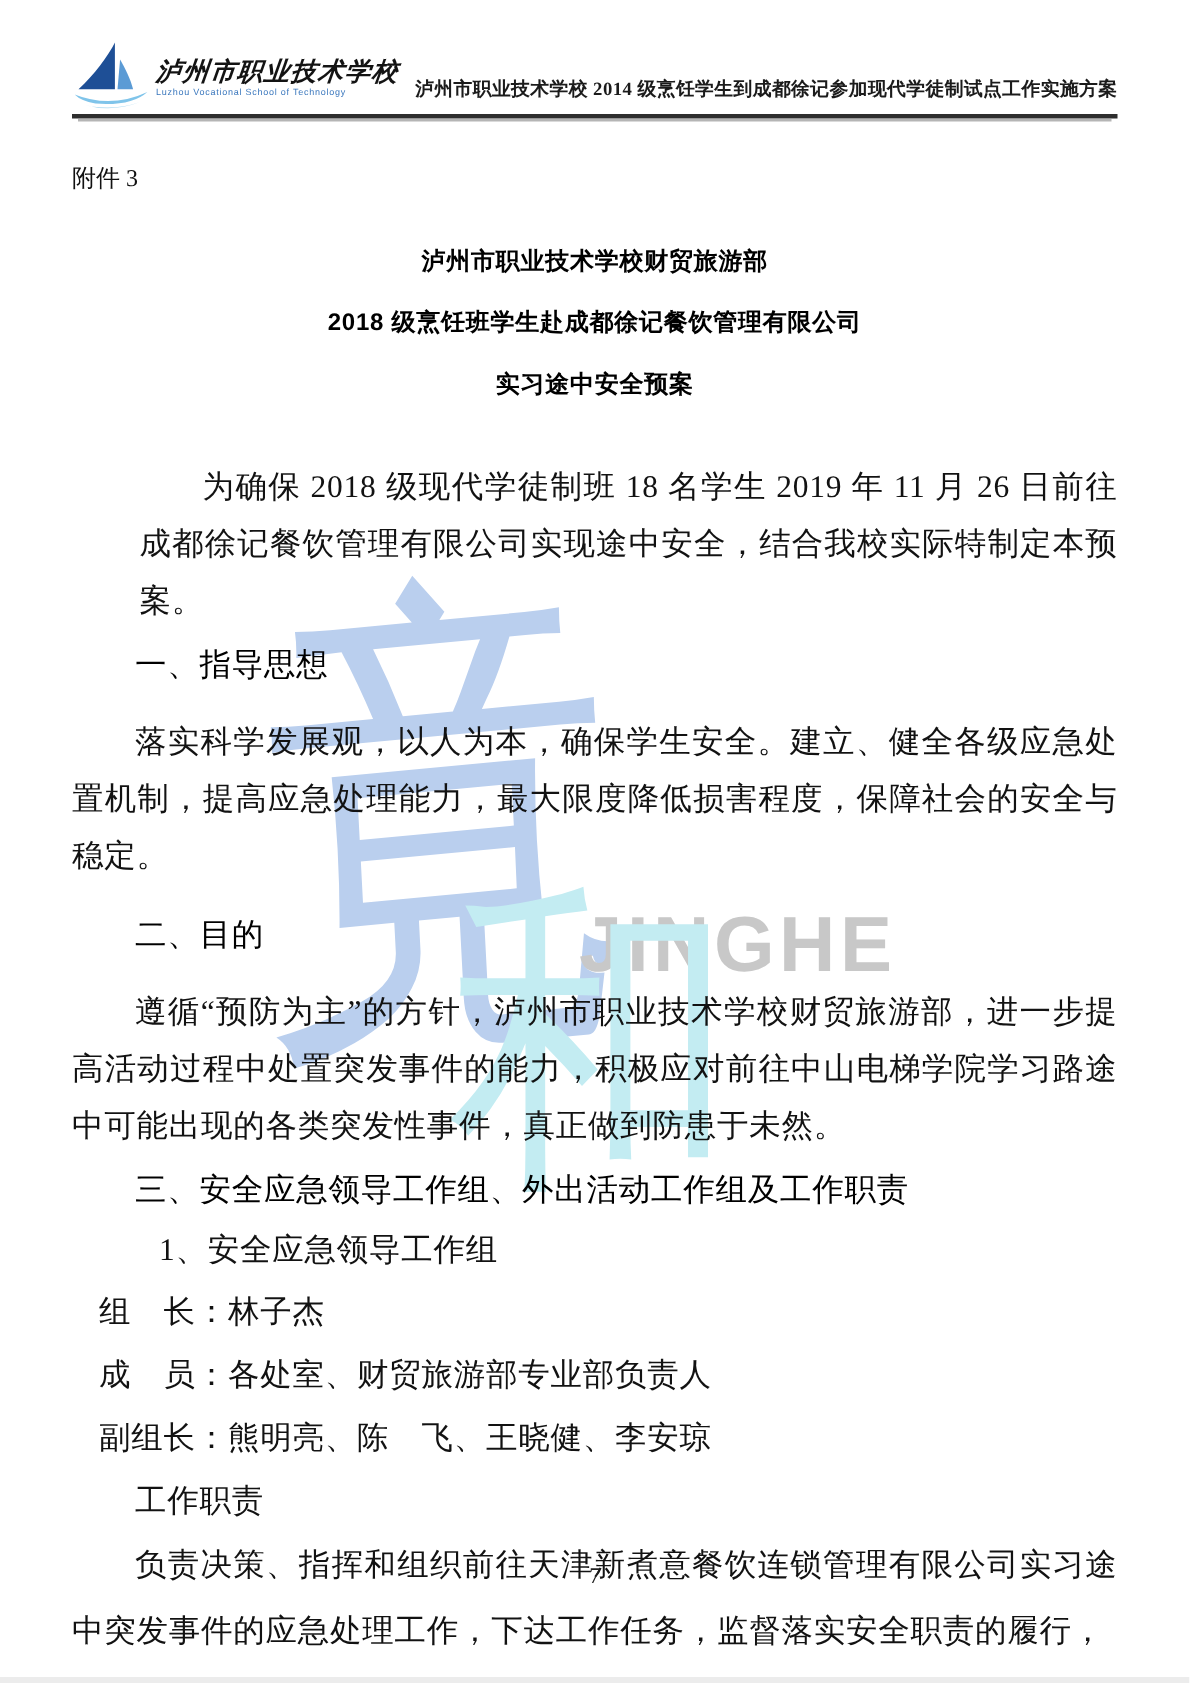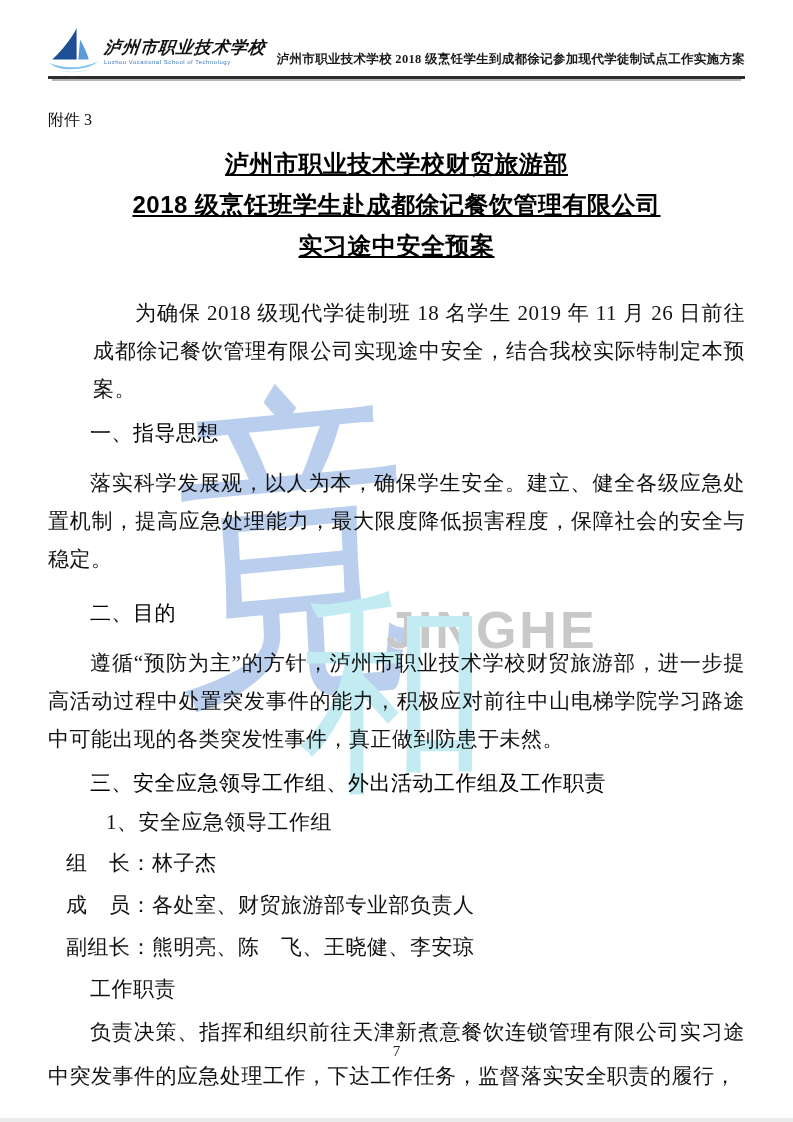--- a/index.html
+++ b/index.html
@@ -72,25 +72,25 @@
   .header-title {
     font-size: 12.5px; font-weight: 600; color: #1b1b1b;
     text-align: right; max-width: 525px;
     padding-bottom: 6px; letter-spacing: 0.3px;
     white-space: nowrap;
   }
 
   .attachment { margin-top: 30px; font-size: 16px; line-height: 22px; color: #111; }
 
   .doc-title {
-    margin-top: 12px;
+    margin-top: 23px;
     text-align: center;
     font-family: "Liberation Sans", "DejaVu Sans", sans-serif;
     font-weight: bold; color: #000;
-    font-size: 24px; line-height: 41px; letter-spacing: 0.5px; text-decoration: underline;
+    font-size: 16px; line-height: 41px; letter-spacing: 0.5px;
   }
   .doc-title span { display: block; }
 
   .para {
     font-size: 21px; line-height: 38px;
     text-align: justify; text-justify: inter-ideograph;
     color: #121212; letter-spacing: 0.5px;
   }
   .indent { text-indent: 2em; margin-top: 12px; }
   .intro { margin-top: 28px; margin-left: 45px; }
@@ -136,21 +136,21 @@
           <path d="M33 2 C 28 12, 17 27, 5 38 L 33 38 Z" fill="#1e4f96"></path>
           <path d="M37 15 C 41 22, 45 30, 47 38 L 35 38 Z" fill="#5b9bd5"></path>
           <path d="M2 42 Q 30 53, 58 40 Q 46 51, 18 49 Q 7 47, 2 42 Z" fill="#7fc4ea"></path>
           <path d="M10 50 Q 30 56, 52 48 Q 34 54, 14 51 Z" fill="#a8d8f0"></path>
         </svg>
         <div class="logo-text">
           <div class="logo-cn">泸州市职业技术学校</div>
           <div class="logo-en">Luzhou Vocational School of Technology</div>
         </div>
       </div>
-      <div class="header-title">泸州市职业技术学校 2018 级烹饪学生到成都徐记参加现代学徒制试点工作实施方案</div>
+      <div class="header-title">泸州市职业技术学校 2014 级烹饪学生到成都徐记参加现代学徒制试点工作实施方案</div>
     </header>
 
     <div class="attachment">附件 3</div>
 
     <h1 class="doc-title">
       <span>泸州市职业技术学校财贸旅游部</span>
       <span>2018 级烹饪班学生赴成都徐记餐饮管理有限公司</span>
       <span>实习途中安全预案</span>
     </h1>
 

